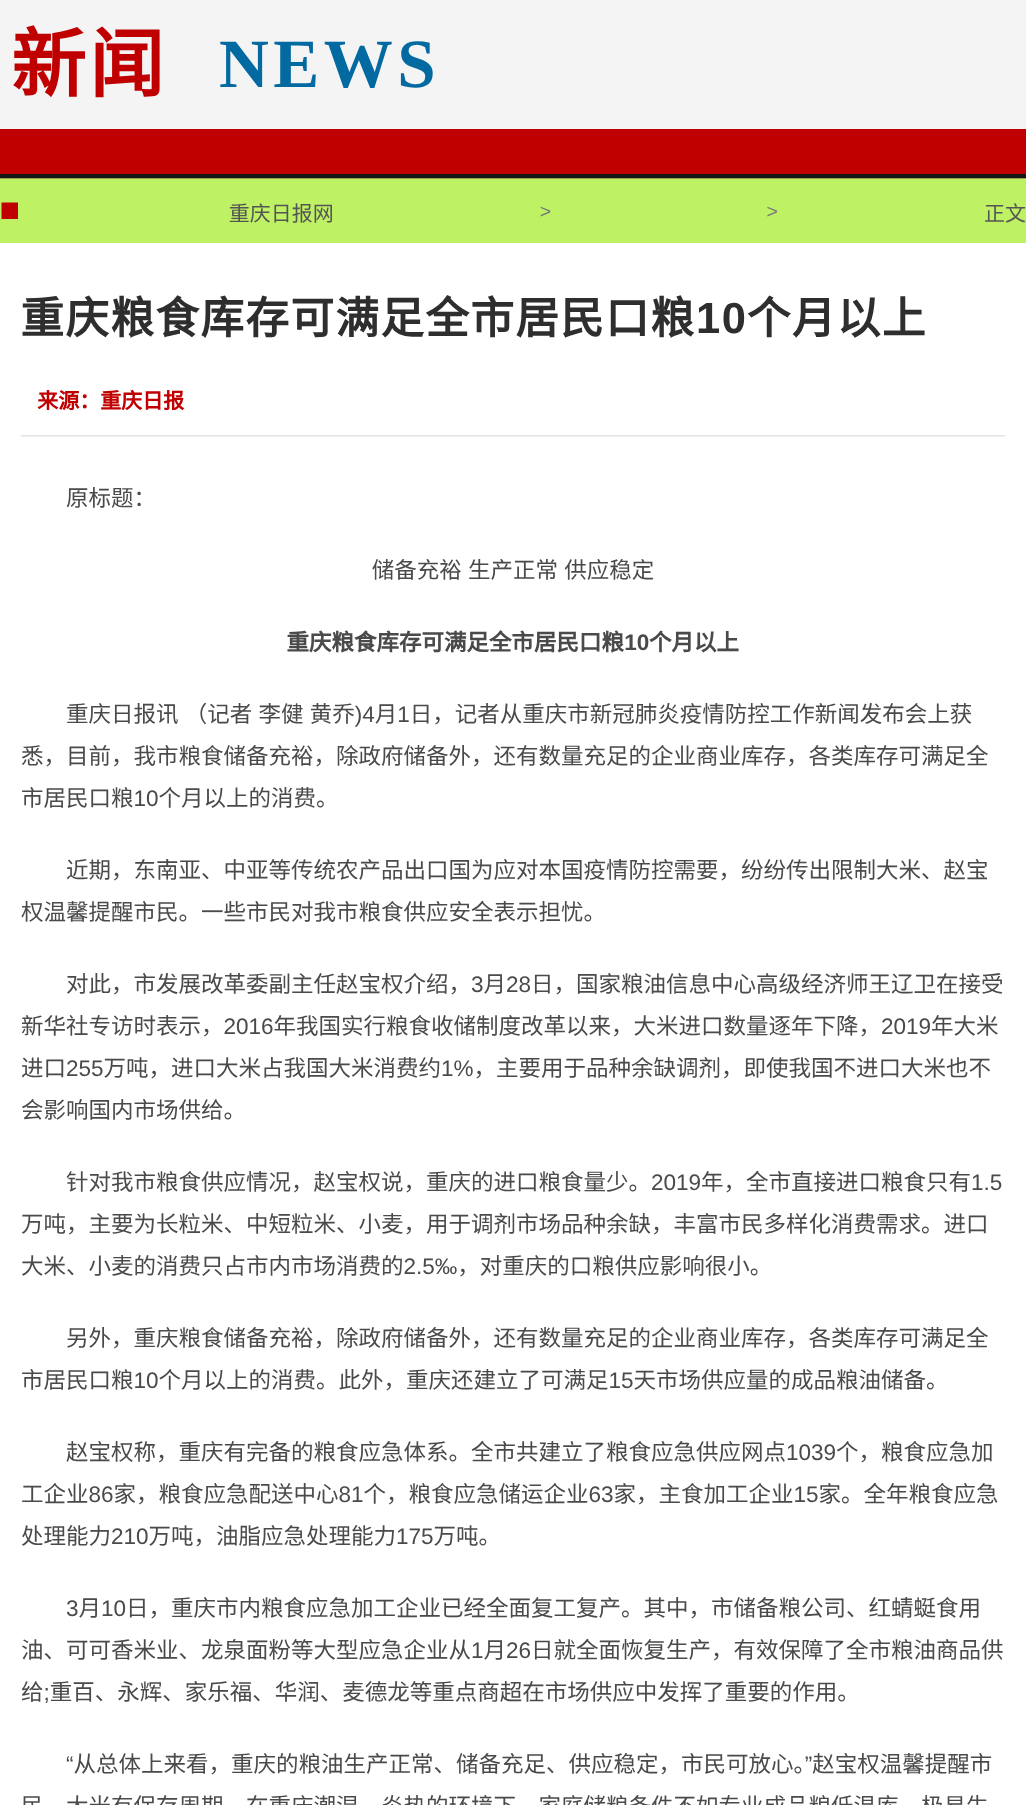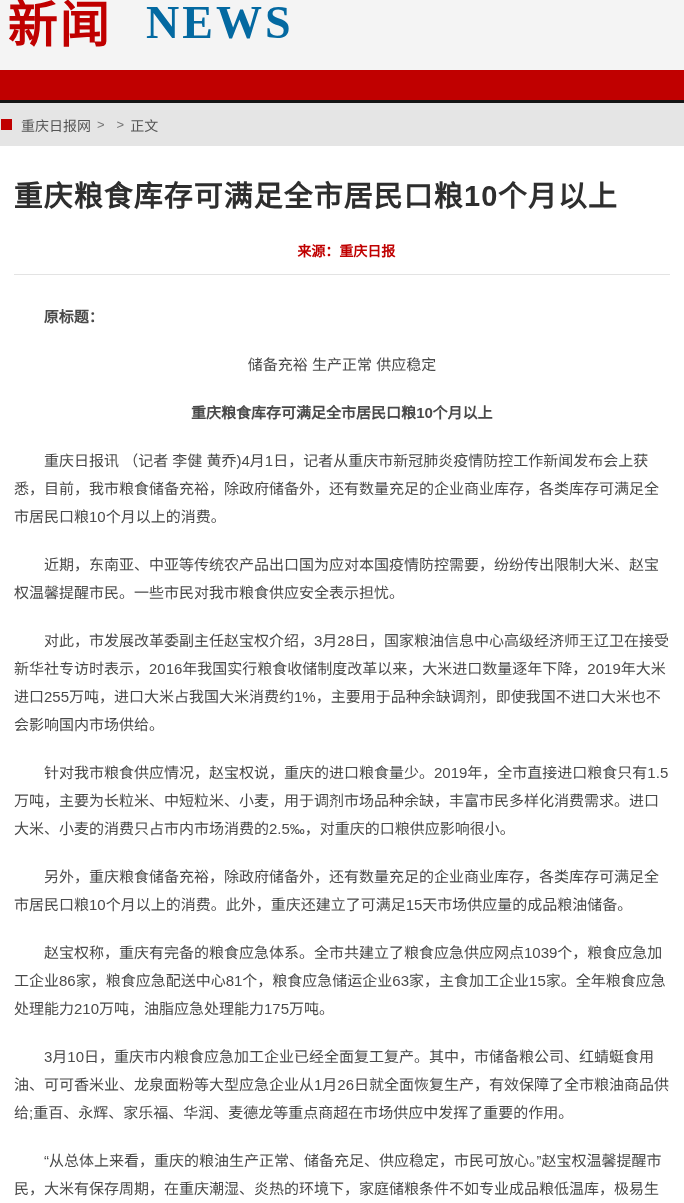--- a/index.html
+++ b/index.html
@@ -5,23 +5,24 @@
   * { margin: 0; padding: 0; box-sizing: border-box; }
   html, body { background: #ffffff; }
   body {
     width: 684px;
     font-family: "Liberation Sans", "DejaVu Sans", sans-serif;
     color: #4a4a4a;
   }
 
   
   .site-header {
-    height: 70px;
+    height: 86px;
     background: #f4f4f4;
     display: flex;
+    align-items: center;
     padding-left: 8px;
     overflow: hidden;
   }
   .logo-cn {
     font-family: "Liberation Serif", "DejaVu Serif", serif;
     font-weight: bold;
     font-size: 50px;
     line-height: 1;
     color: #c00000;
     letter-spacing: 2px;
@@ -40,26 +41,27 @@
   
   .red-banner {
     height: 33px;
     background: #c00000;
     border-bottom: 3px solid #151515;
   }
 
   
   .breadcrumb-bar {
     height: 43px;
-    background: #e5e5e5;
+    background: #bef264;
     display: flex;
     align-items: center;
     padding-left: 1px;
     font-size: 14px;
     color: #555555;
+    justify-content: space-between;
   }
   .crumb-square {
     width: 11px;
     height: 11px;
     background: #c00000;
     display: inline-block;
     margin-right: 9px;
   }
   .crumb-link { color: #555555; text-decoration: none; cursor: pointer; }
   .crumb-sep { margin: 0 6px; color: #777777; font-size: 13px; }
@@ -68,38 +70,38 @@
   .article { padding: 0 14px; }
   .article-title {
     font-size: 29px;
     font-weight: bold;
     color: #2e2e2e;
     margin: 26px 0 20px 0;
     letter-spacing: 1px;
   }
   .meta-row {
     display: flex;
-    justify-content: center;
+    justify-content: flex-start;
     align-items: flex-end;
     padding: 6px 2px 14px 11px;
     border-bottom: 1px solid #e3e3e3;
     font-size: 14px;
   }
   .source-label { color: #c00000; font-weight: bold; }
   .meta-right { color: #999999; }
   .meta-sep { margin: 0 5px; color: #999999; }
 
   .article-body {
     font-size: 15px;
     line-height: 28px;
     color: #4a4a4a;
     padding: 8px 0 26px 0;
   }
   .orig-label {
-    font-weight: bold;
+    font-weight: normal;
     text-indent: 2em;
     margin-top: 20px;
   }
   .kicker-line { text-align: center; margin-top: 20px; }
   .center-subtitle { text-align: center; font-weight: bold; margin-top: 20px; }
   .article-body p.body-para {
     text-indent: 2em;
     margin-top: 20px;
   }
 </style>

